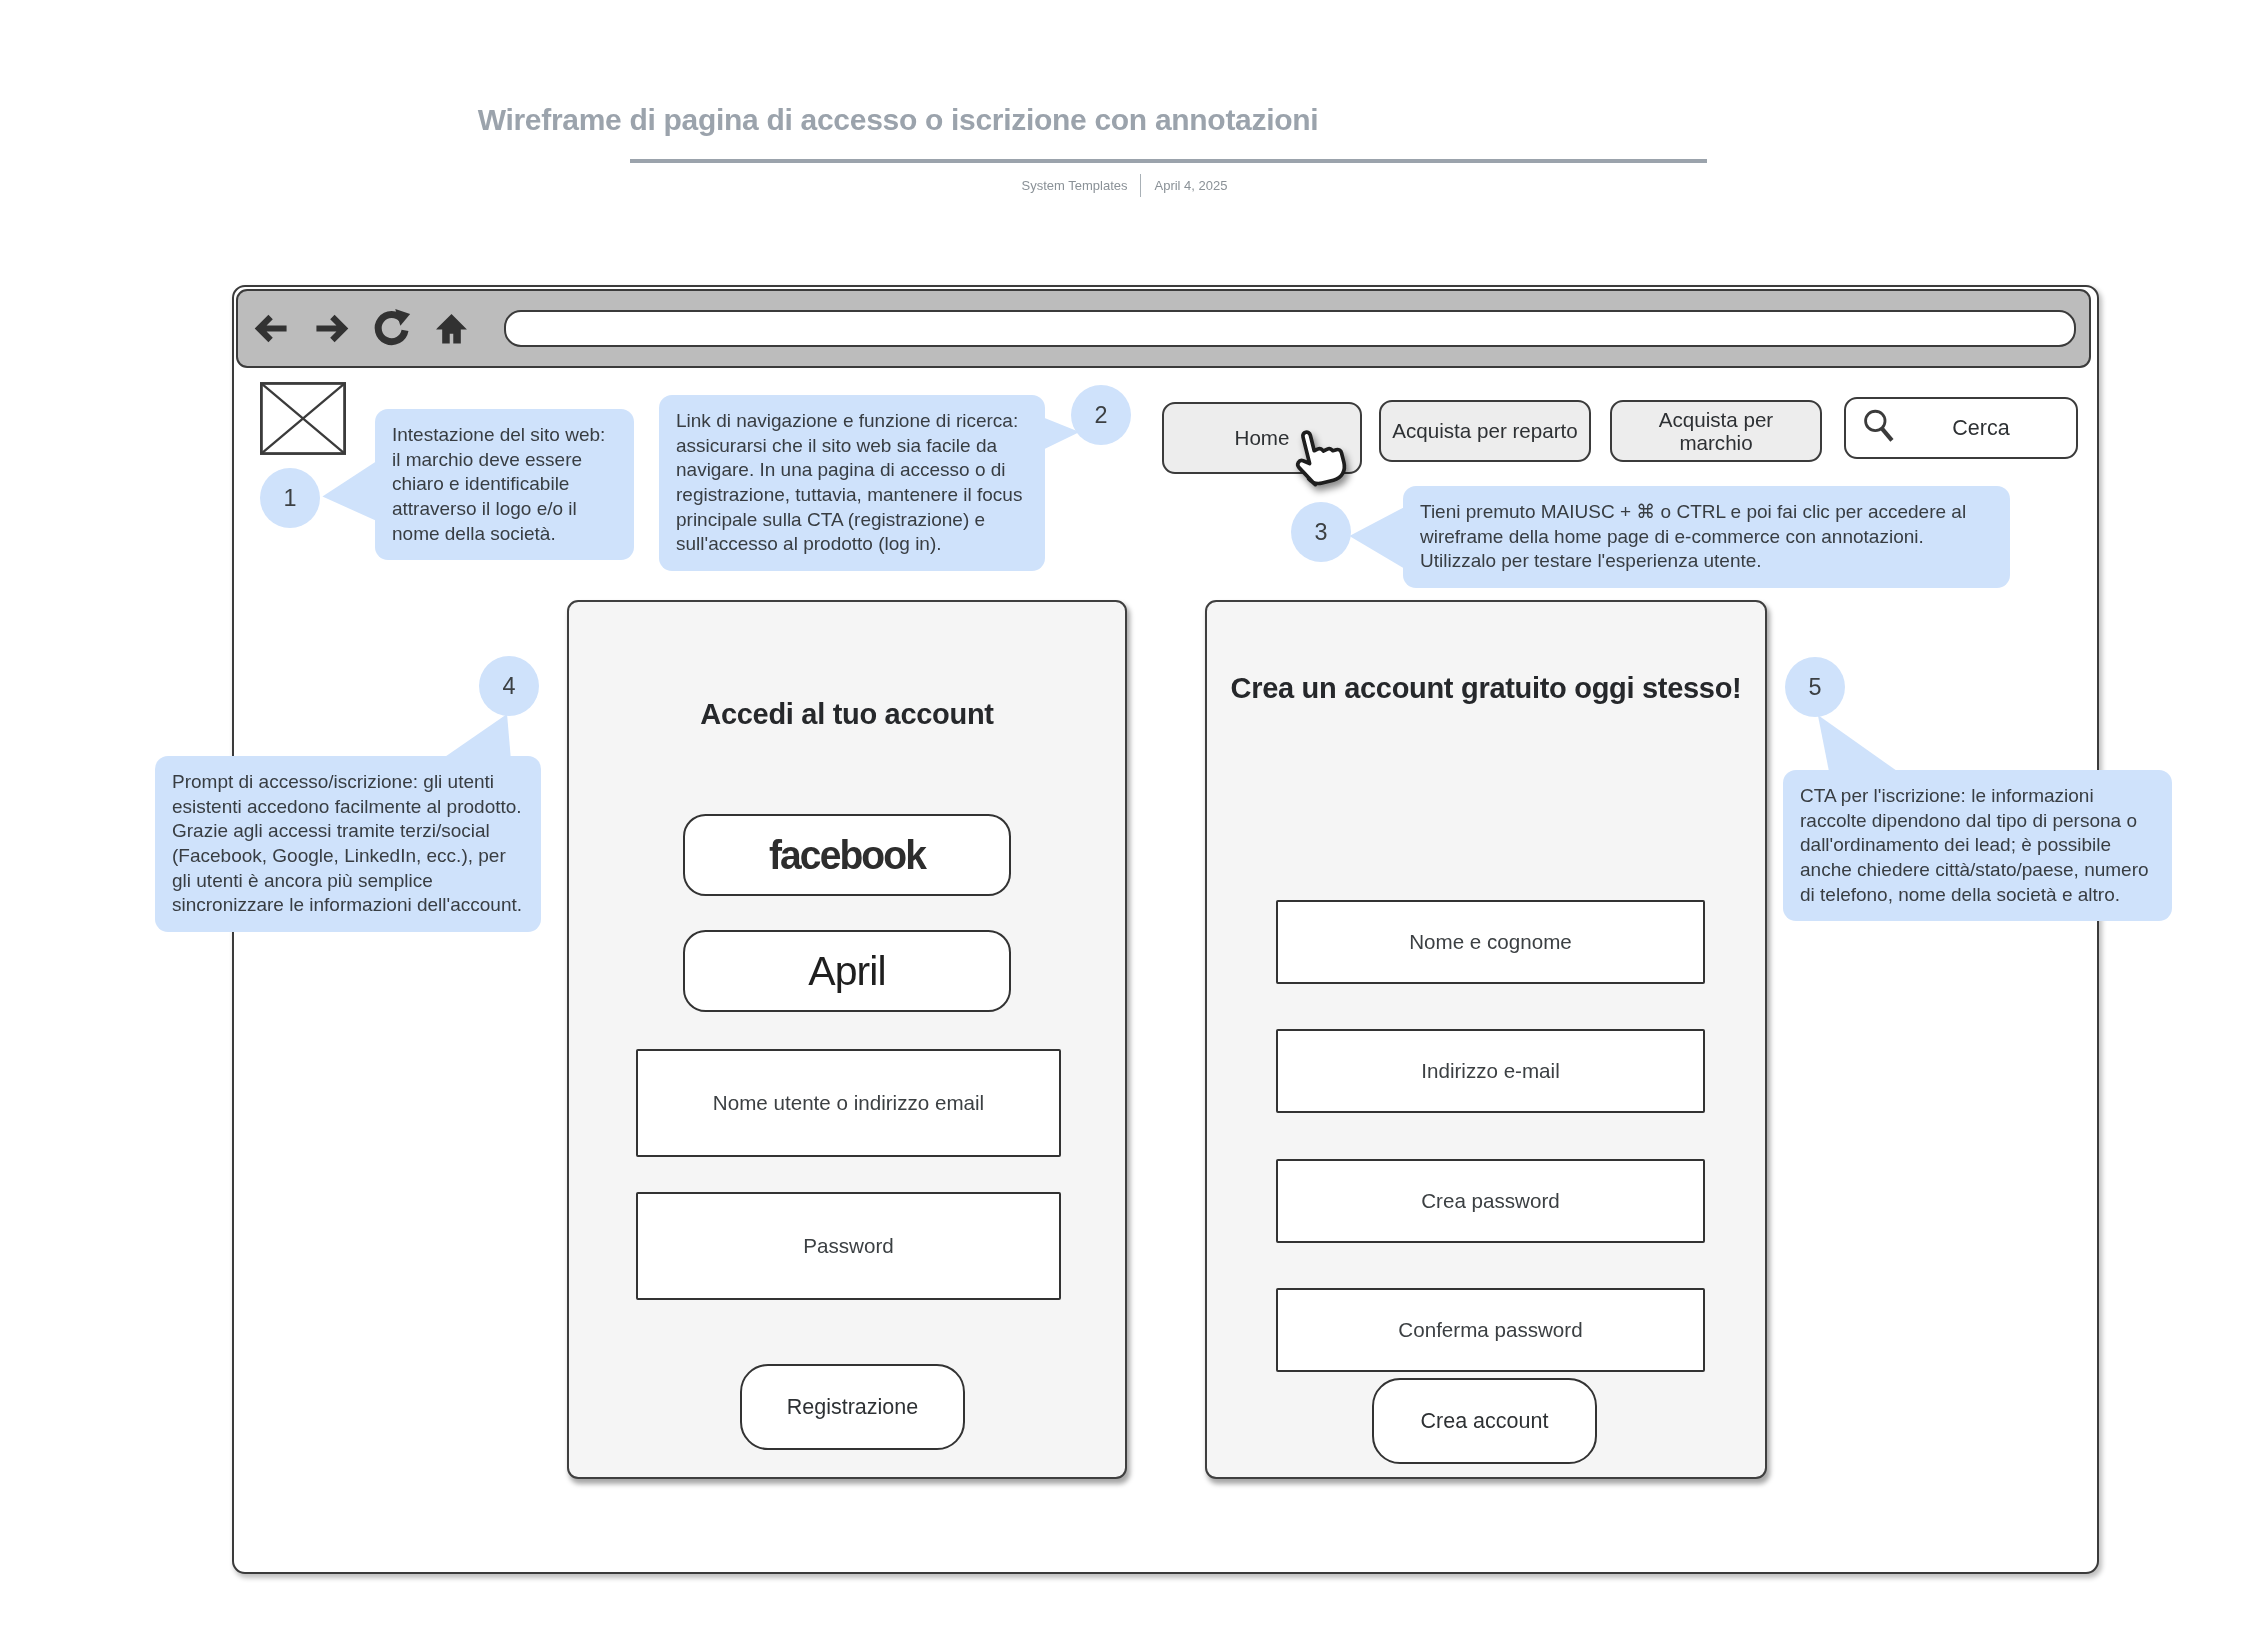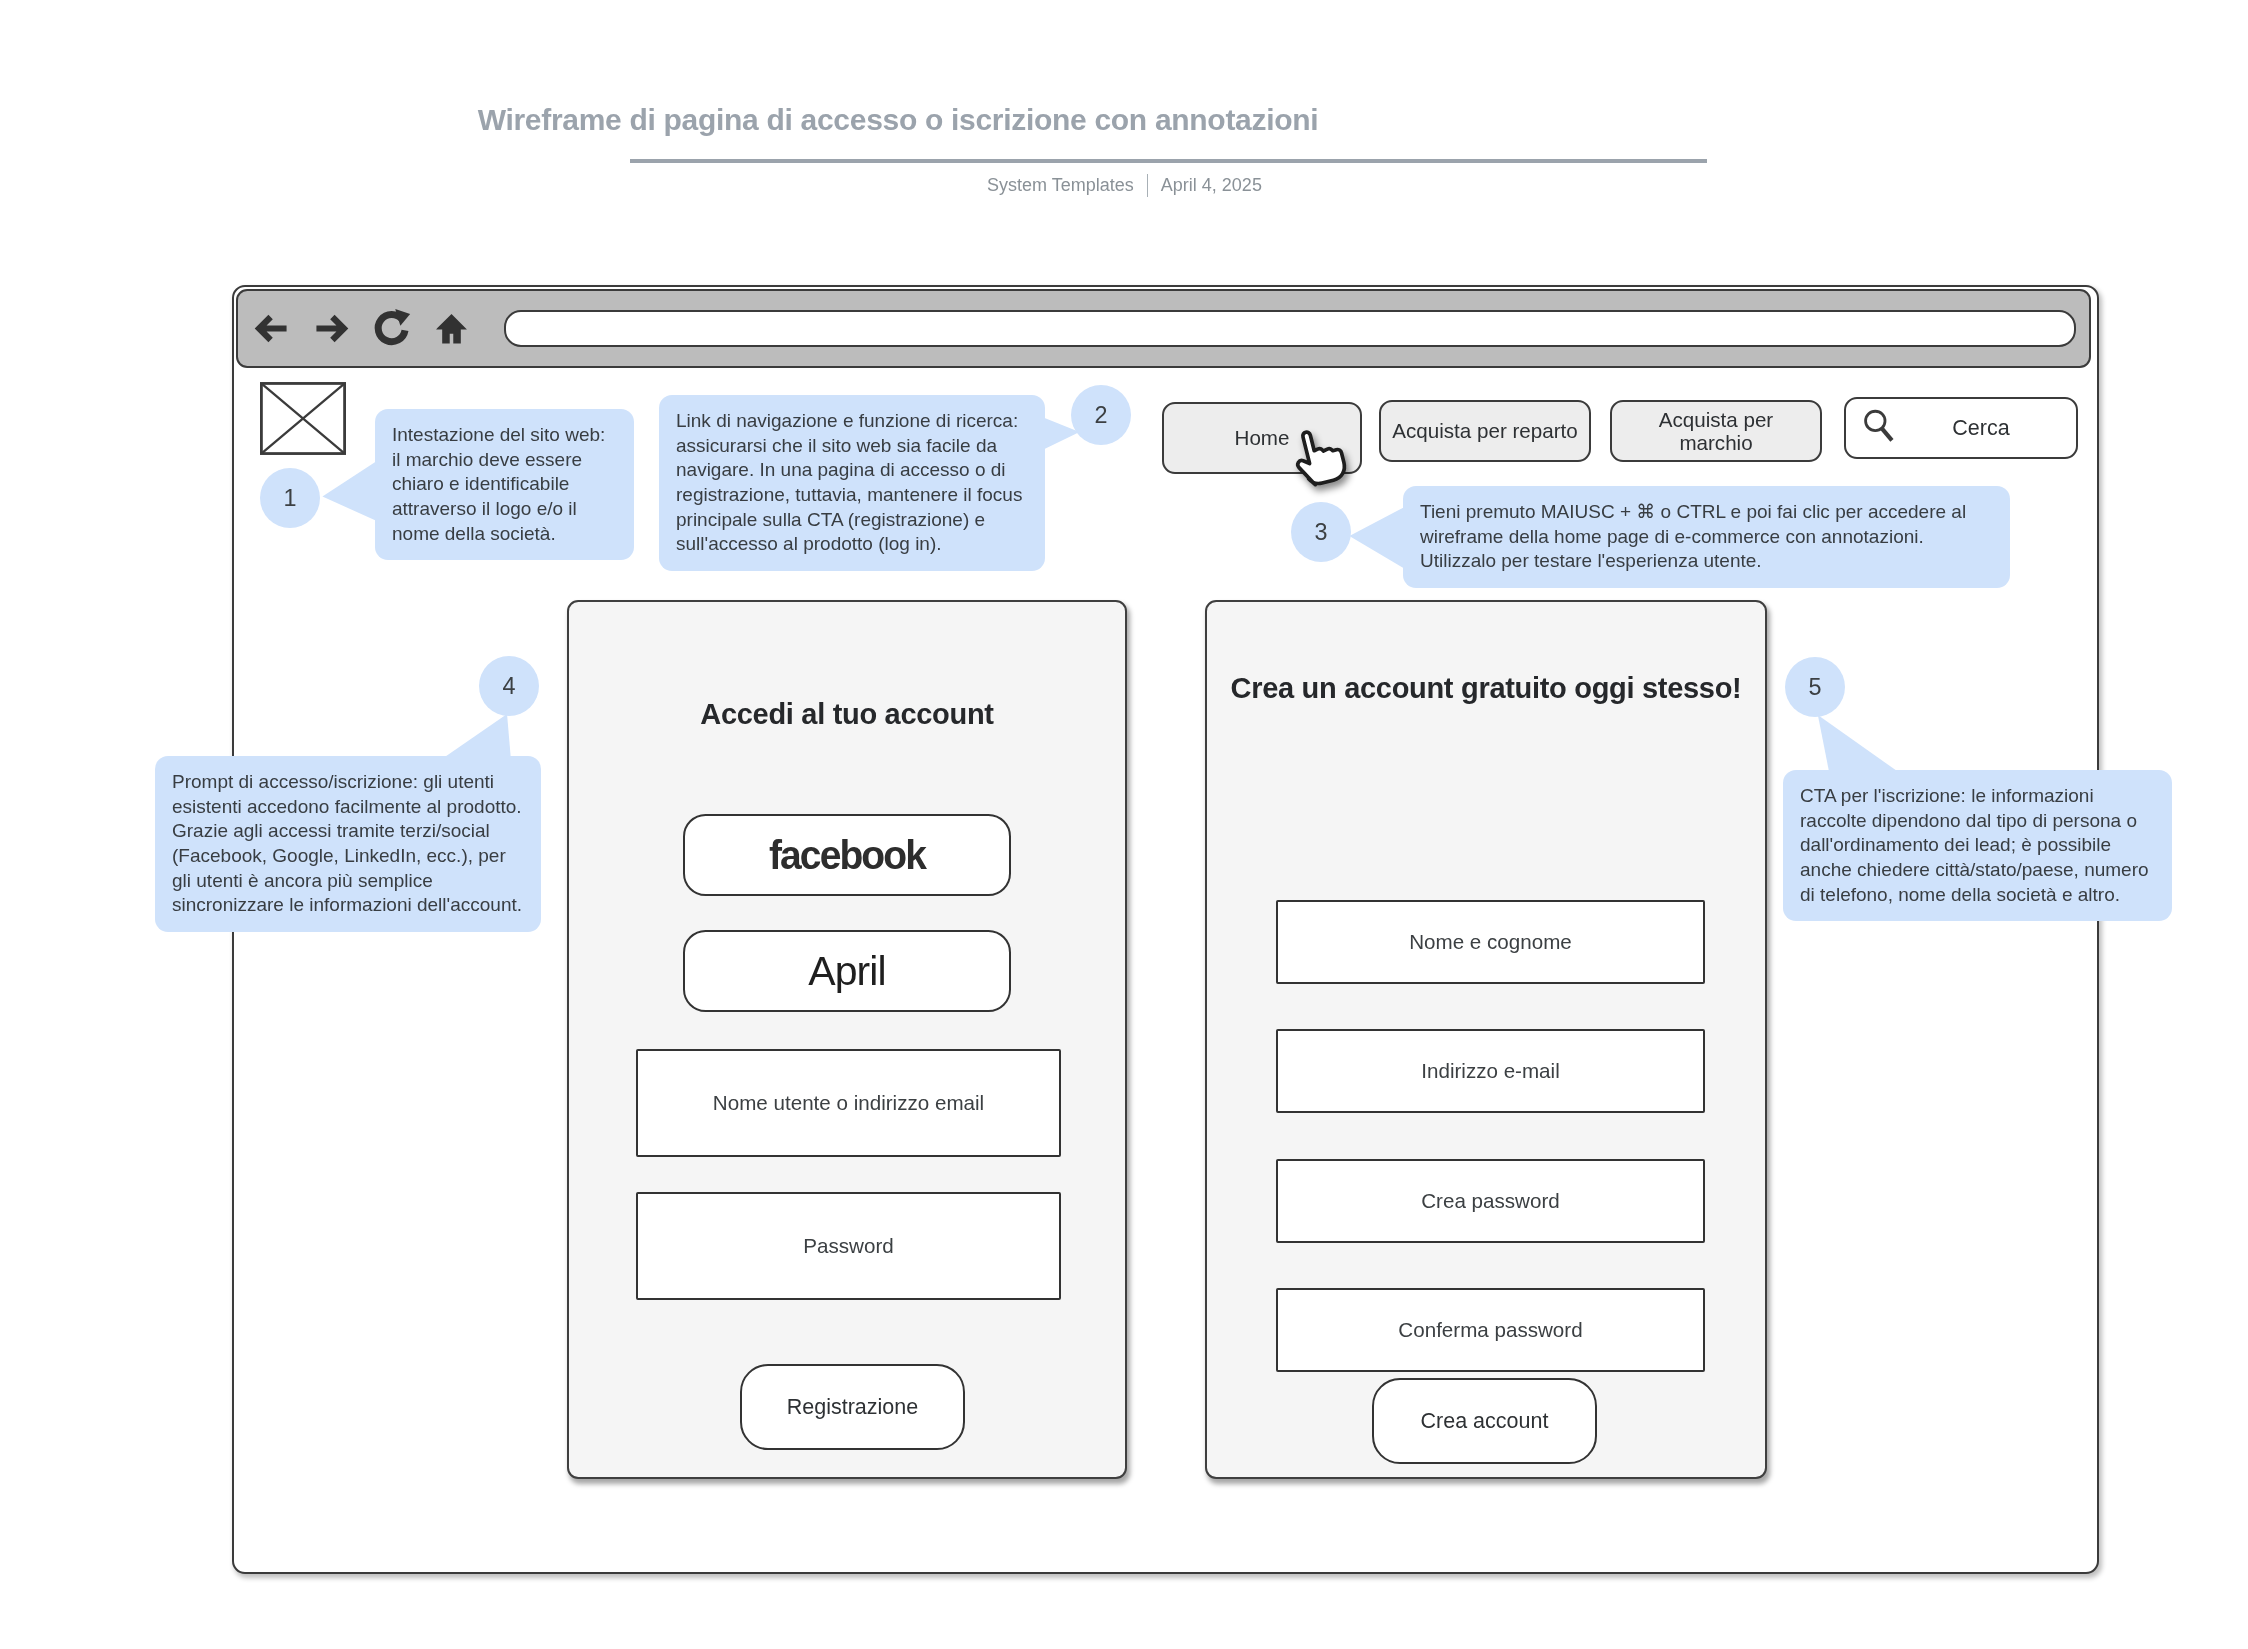--- a/index.html
+++ b/index.html
@@ -16,21 +16,21 @@
     text-align:center;font-size:30px;font-weight:bold;
     color:#9ba3ac;letter-spacing:-0.3px;
   }
   .title-underline{
     position:absolute;left:630px;top:159px;width:1077px;height:3.7px;
     background:#9ba3ac;
   }
   .doc-meta{
     position:absolute;left:0;top:174px;width:2249px;
     display:flex;justify-content:center;align-items:center;gap:13px;
-    font-size:18px;color:#8a9197;
+    font-size:13px;color:#8a9197;
   }
   .meta-sep{display:inline-block;width:0;height:22.5px;border-left:1.9px solid #a8b0b6;}
   
   .window{
     position:absolute;left:232px;top:285px;width:1863px;height:1285px;
     border:2.8px solid #3b3b3b;border-radius:13px;background:#fff;
     box-shadow:2.8px 3.7px 5.6px rgba(0,0,0,0.25);
     z-index:1;
   }
   .toolbar{

